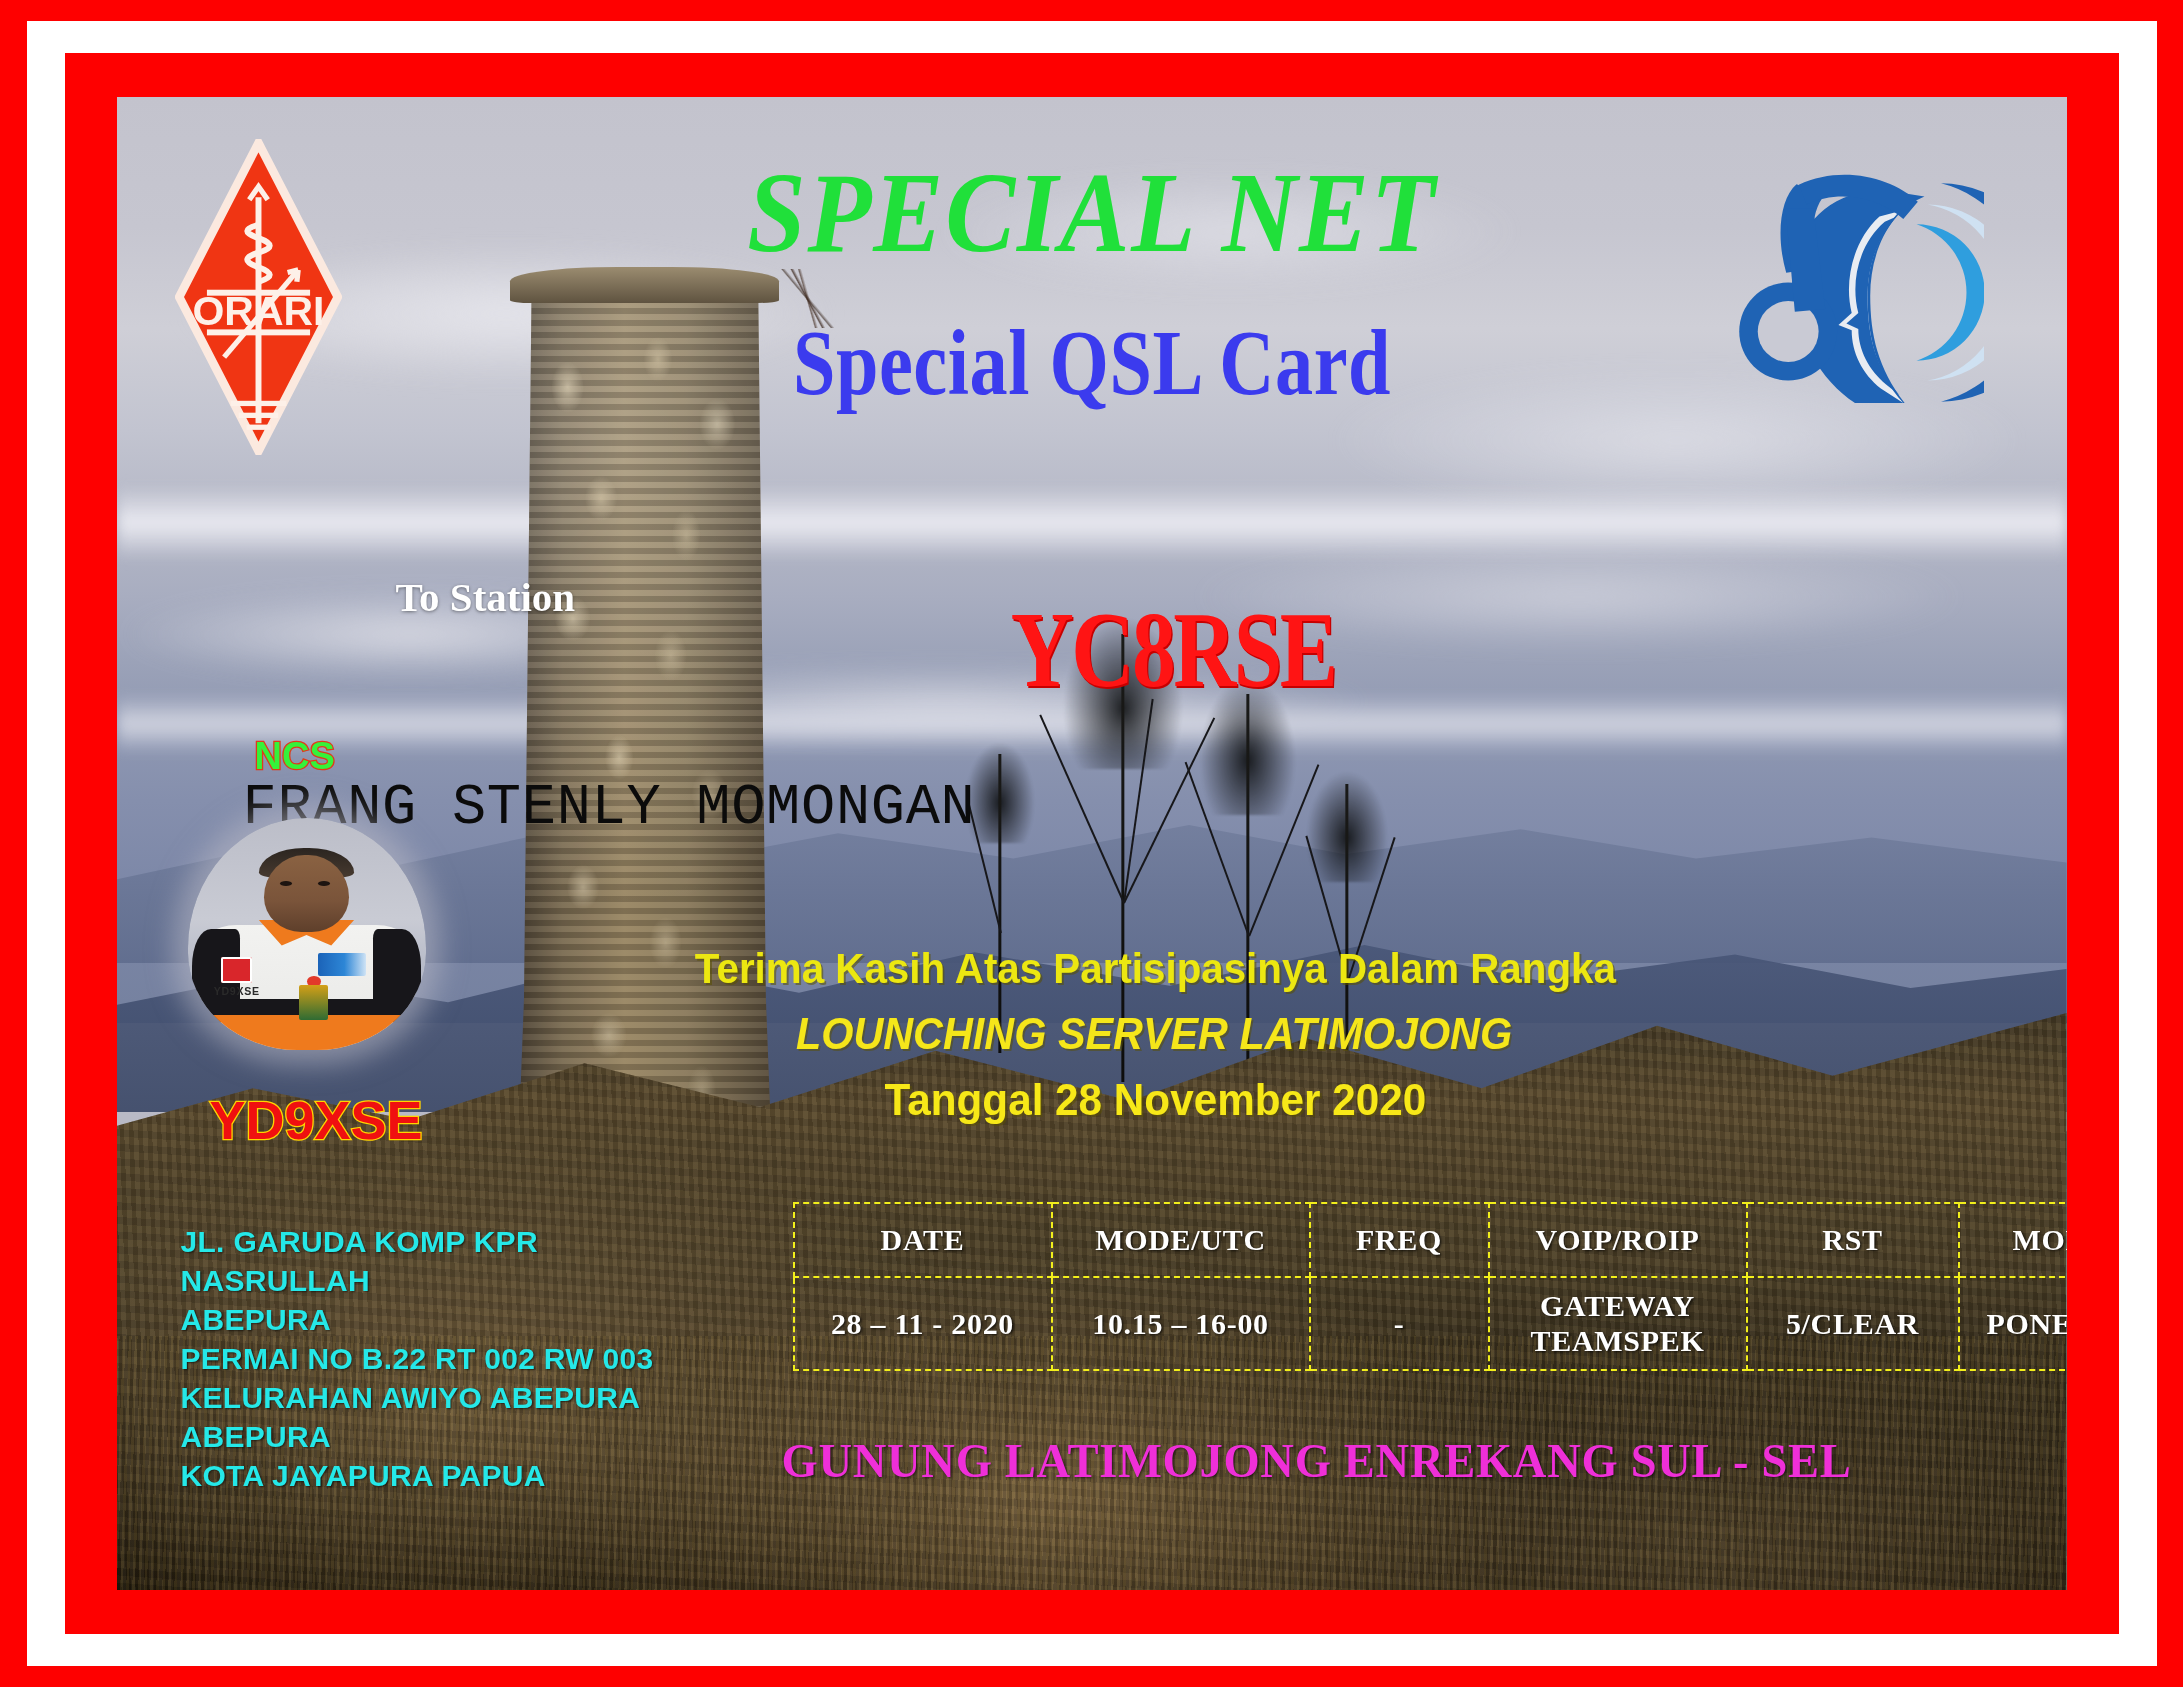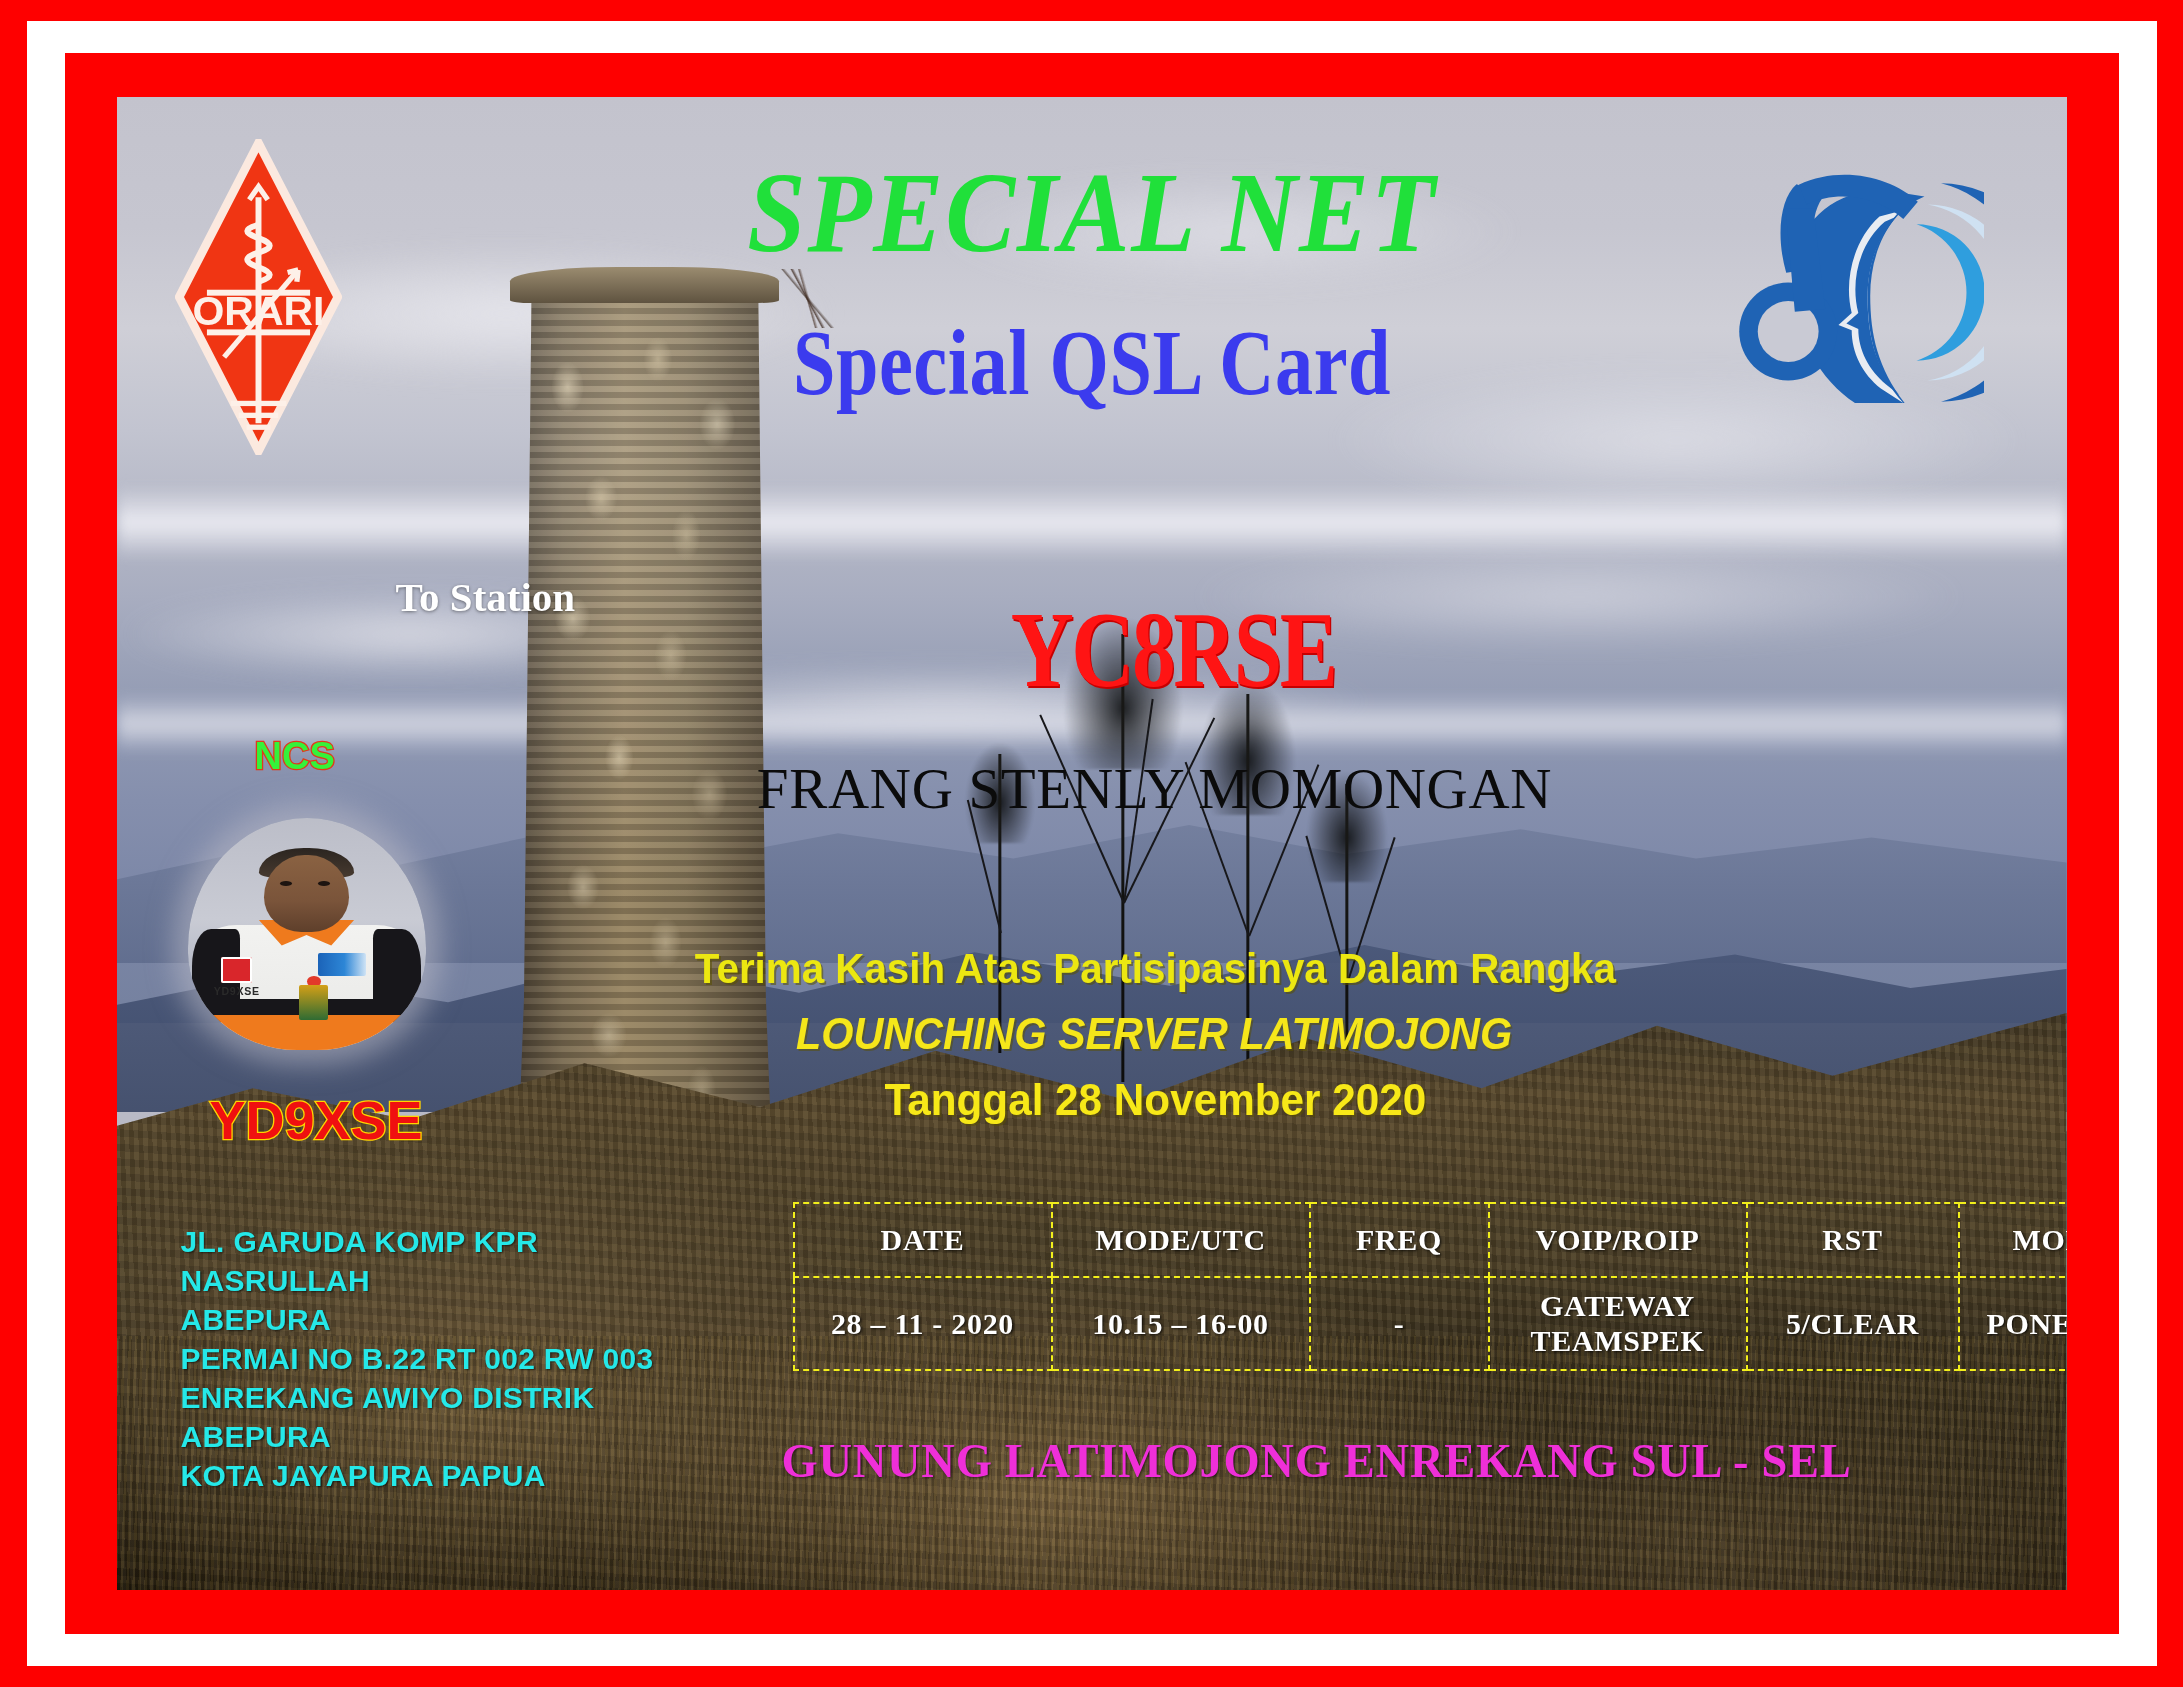--- a/index.html
+++ b/index.html
@@ -216,23 +216,23 @@
   .callsign{
     position:absolute; left:887px; top:501px;
     font-family:"Liberation Serif", serif;
     font-weight:bold; font-size:91px; color:#ff1414;
     letter-spacing:-2.6px;
     transform:scaleY(1.18) scaleX(.96);
     text-shadow:1.3px 1.3px 0 #c70000;
   }
 
   .opname{
-    position:absolute; left:0; right:0; top:659px;
-    text-align:center; padding-left:126px;
-    font-family:Liberation Serif, serif;
+    position:absolute; left:0; right:0; top:679px;
+    padding-left:126px;
+    font-family:Liberation Mono, monospace;
     font-weight:normal; font-size:57px; color:#0b0b0b;
     letter-spacing:0.7px;
   }
 
   .thanks{
     position:absolute; left:0; right:0; top:848px;
     text-align:center; padding-left:132px;
     font-family:"Liberation Sans", sans-serif;
     font-weight:bold; font-size:42px; color:#ece711;
     transform:scaleX(.96);
@@ -516,21 +516,21 @@
             <div class="op-eye r"></div>
           </div>
 
           <div class="yd9xse">YD9XSE</div>
 
           <div class="address">
             <div>JL. GARUDA KOMP KPR</div>
             <div>NASRULLAH</div>
             <div>ABEPURA</div>
             <div>PERMAI NO B.22 RT 002 RW 003</div>
-            <div>ENREKANG AWIYO DISTRIK</div>
+            <div>KELURAHAN AWIYO ABEPURA</div>
             <div>ABEPURA</div>
             <div>KOTA JAYAPURA PAPUA</div>
           </div>
 
           <table class="logtable">
             <colgroup>
               <col style="width:258px">
               <col style="width:258px">
               <col style="width:179px">
               <col style="width:258px">

